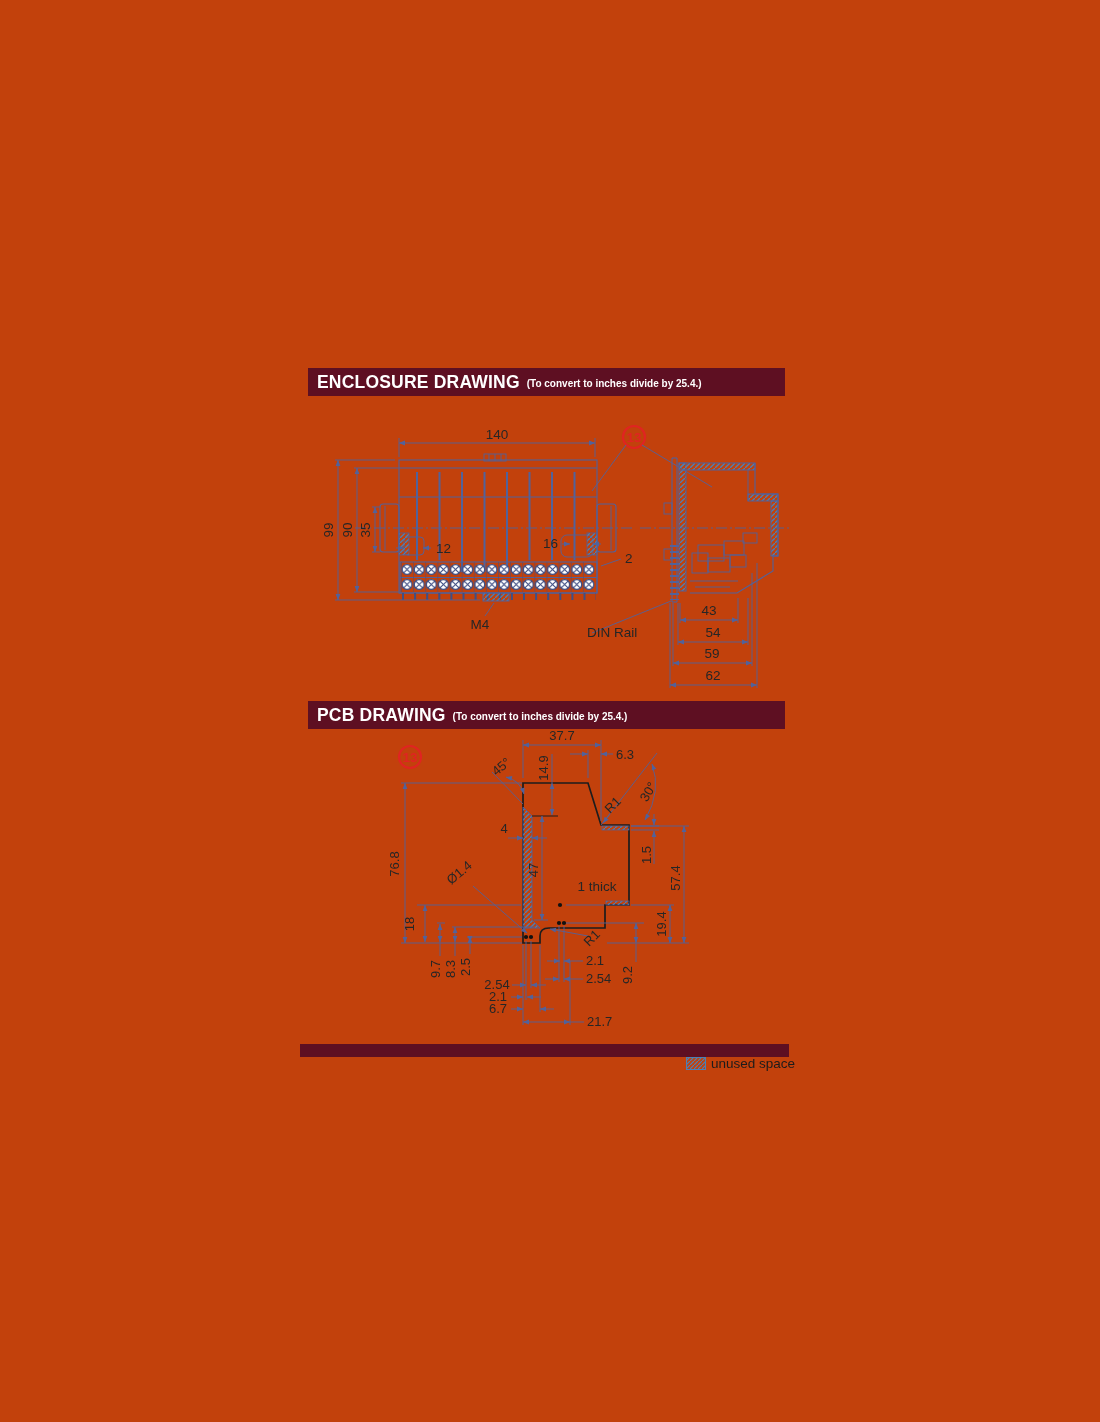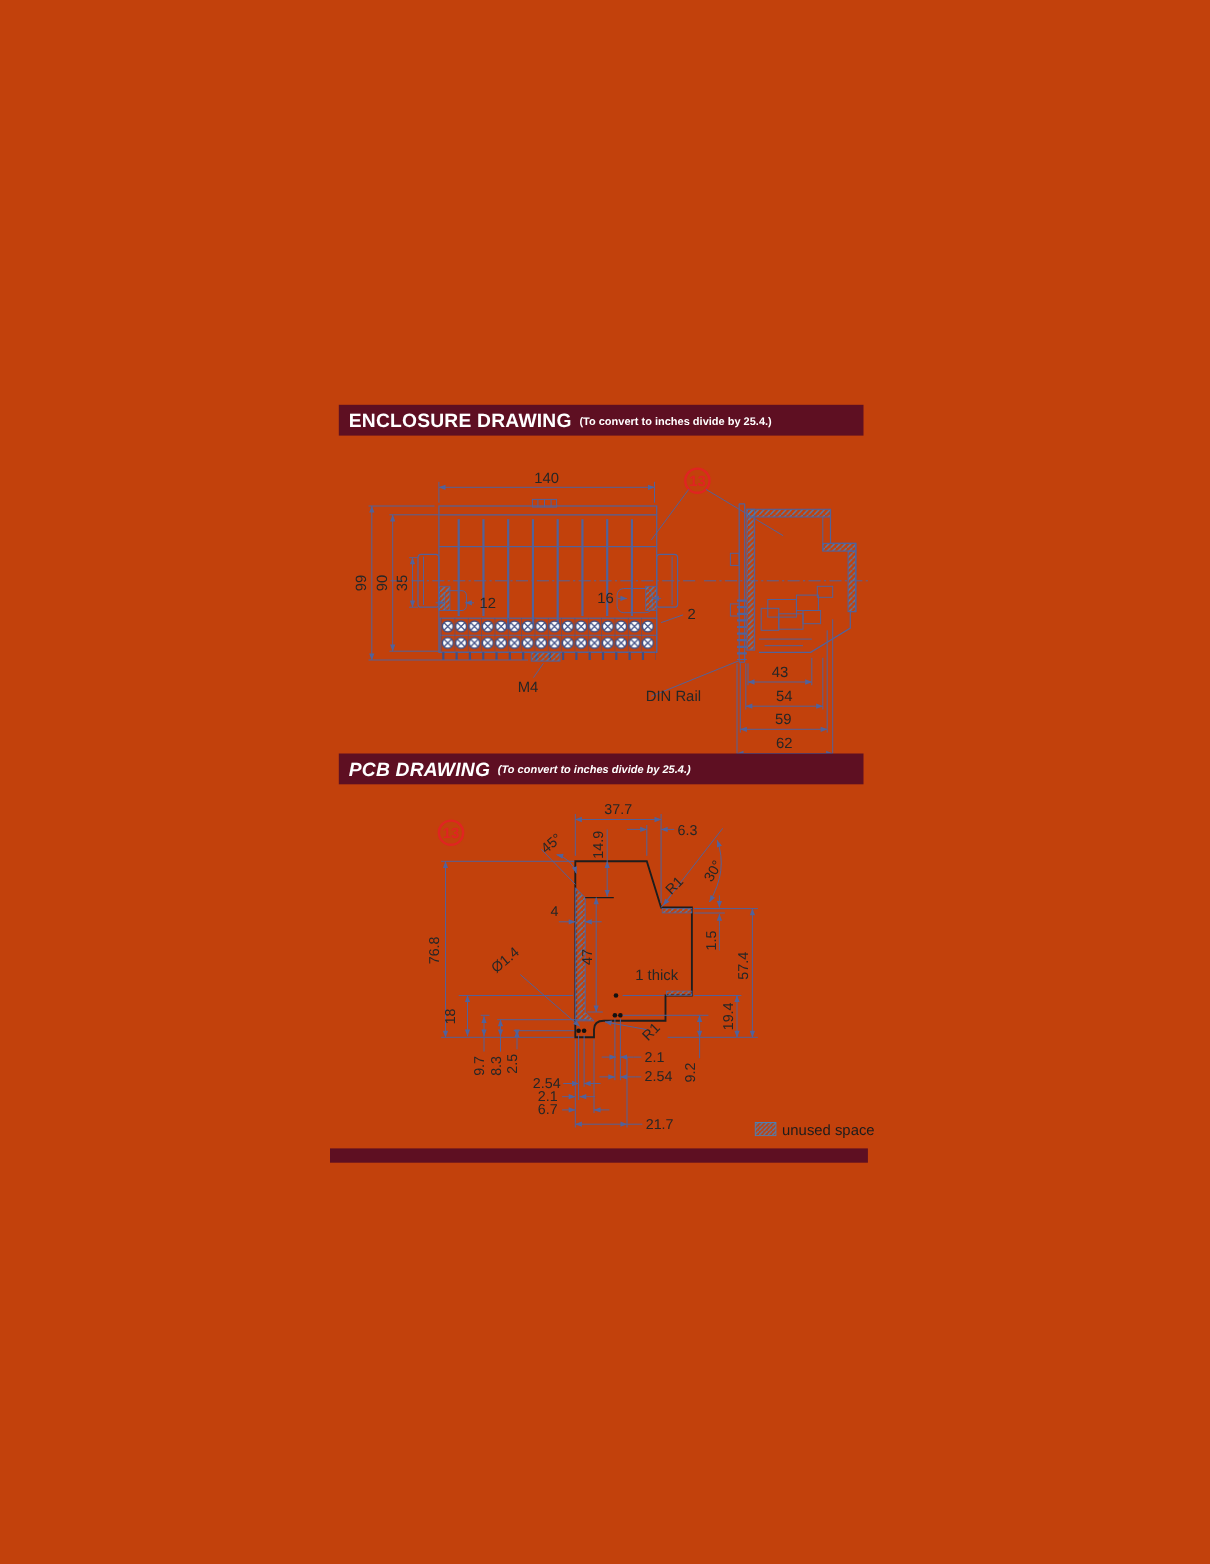--- a/index.html
+++ b/index.html
@@ -3,21 +3,21 @@
 <meta charset="utf-8">
 <style>
   html,body{margin:0;padding:0;background:#fff;}
   .page{position:relative;width:1100px;height:1422px;background:#c2410c;overflow:hidden;
         font-family:"Liberation Sans",sans-serif;}
   .secbar{position:absolute;left:308px;width:477px;height:28px;background:#5e0f22;
           color:#fff;display:flex;align-items:center;padding-left:9px;box-sizing:border-box;}
   .secbar .t{font-size:17.5px;font-weight:bold;letter-spacing:.2px;}
   .secbar .s{font-size:10px;font-weight:bold;margin-left:7px;padding-top:2px;}
   .footerbar{position:absolute;left:300px;top:1044px;width:489px;height:13px;background:#5e0f22;}
-  .legend{position:absolute;left:686px;top:1020px;display:flex;
+  .legend{position:absolute;left:686px;top:1056px;display:flex;align-items:center;
           font-size:13.5px;color:#1c1c1c;}
   .legend svg{margin-right:5px;display:block;}
   svg text{font-family:"Liberation Sans",sans-serif;}
   .d{font-size:13px;fill:#262626;}
   .db{font-size:13.5px;fill:#262626;}
   .red{fill:#e02421;font-weight:bold;font-size:13.5px;}
   .ln{stroke:#51629b;stroke-width:1.1;fill:none;}
   .lnt{stroke:#51629b;stroke-width:0.9;fill:none;}
   .blk{stroke:#1d1d1d;stroke-width:1.7;fill:none;}
   .blk2{stroke:#1d1d1d;stroke-width:1;fill:none;}
@@ -200,21 +200,21 @@
           <text class="db" x="412" y="245" text-anchor="middle">59</text>
         </g>
         <g>
           <line class="lnt" x1="370" y1="272" x2="457" y2="272" marker-start="url(#arA)" marker-end="url(#arA)"></line>
           <text class="db" x="413" y="267" text-anchor="middle">62</text>
         </g>
       </g>
     </g>
   </svg>
 
-  <div class="secbar" style="top:685px;font-style:italic;">
+  <div class="secbar" style="top:701px;">
     <span class="t">PCB DRAWING</span>
     <span class="s">(To convert to inches divide by 25.4.)</span>
   </div>
 
   <svg style="position:absolute;left:300px;top:728px;" width="500" height="300" viewBox="0 0 500 300">
     <defs>
       <pattern id="hatchB" width="5" height="5" patternUnits="userSpaceOnUse">
         <path d="M0,5 L5,0" stroke="#4c80b4" stroke-width="1.3"></path>
       </pattern>
       <marker id="arB" viewBox="0 0 10 10" refX="9.5" refY="5" markerWidth="10" markerHeight="7" orient="auto-start-reverse">

